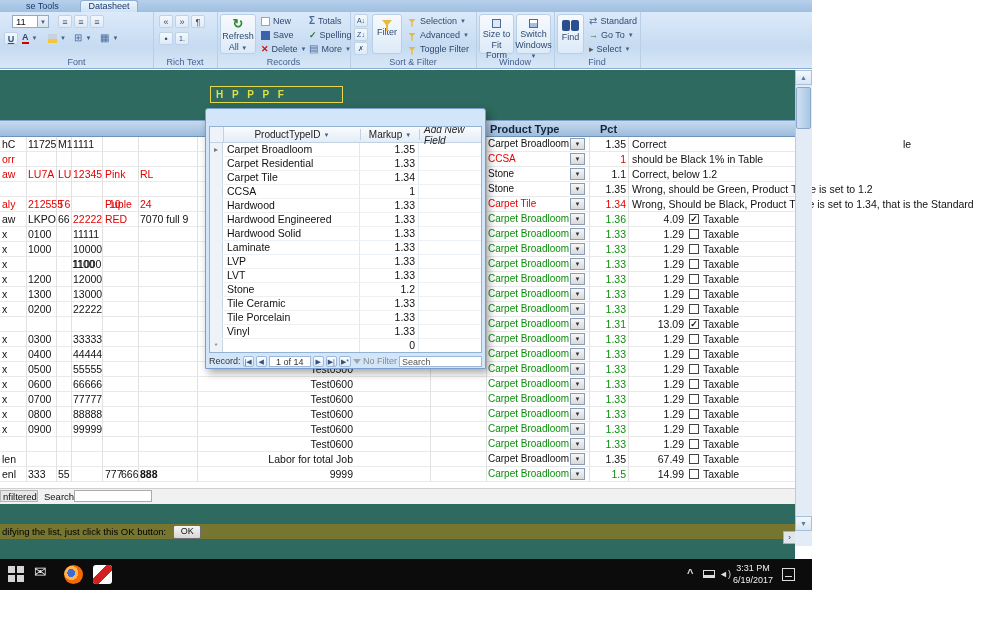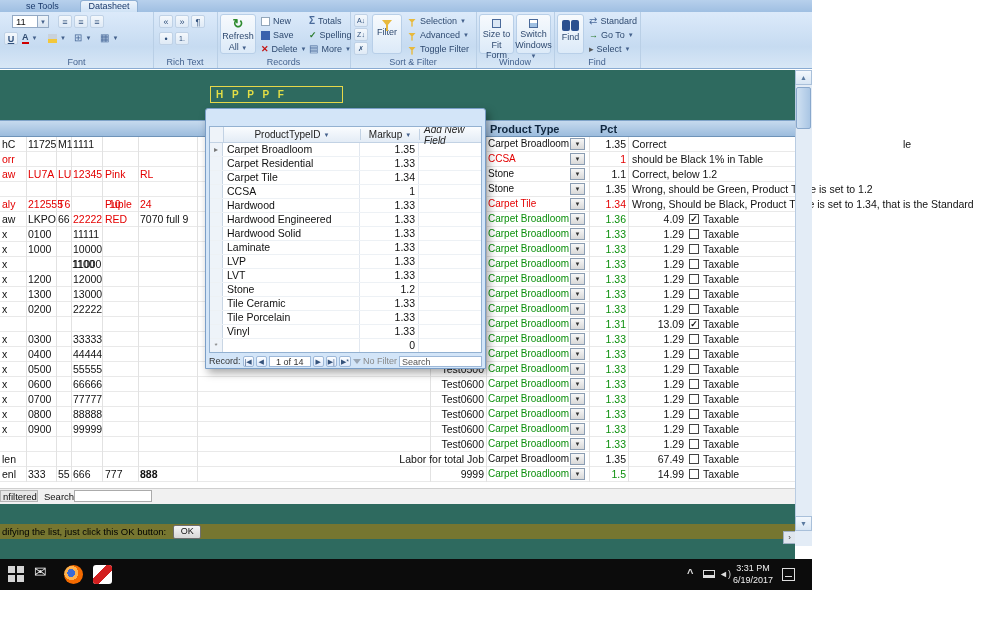--- a/index.html
+++ b/index.html
@@ -51,21 +51,21 @@
   .ybox{position:absolute;left:210px;top:16px;width:133px;height:17px;border:1px solid #e6d84a;
         color:#e3de45;font-size:10px;font-weight:bold;letter-spacing:3px;line-height:15px;
         padding-left:5px;box-sizing:border-box;white-space:nowrap;overflow:hidden}
   .sheet-header{position:absolute;left:0;top:50px;width:795px;height:17px;box-sizing:border-box;
                 background:linear-gradient(#c6daee,#9cbcdd);border-top:1px solid #7fa3c8;border-bottom:1px solid #6f93b8}
   .shead{position:absolute;top:2px;font-weight:bold;font-size:11px;color:#10273f;white-space:nowrap}
   .sheet-body{position:absolute;left:0;top:67px;width:795px;height:351px;background:#fff}
   .hlines{position:absolute;left:0;top:0;width:795px;height:345px;
           background:repeating-linear-gradient(to bottom,transparent 0 14px,#e9e9e9 14px 15px)}
   .vline{position:absolute;top:0;width:1px;height:345px;background:#e2e2e2}
-  .ds-row{position:absolute;left:0;width:795px;height:15px}
+  .ds-row{position:absolute;left:0;width:664px;height:15px}
   .frag{position:absolute;top:1px;white-space:nowrap;font-size:10.5px}
   .ptv{font-size:10px}
   .k{color:#111}.r{color:#e30000}.g{color:#0b8f0b}
   .midv{position:absolute;right:311px;top:1px;white-space:nowrap;font-size:10.5px;color:#111}
   .pctv{position:absolute;left:586px;width:40px;top:1px;text-align:right;font-size:10.5px}
   .numv{position:absolute;left:626px;width:58px;top:1px;text-align:right;font-size:10.5px;color:#111}
   .combo{position:absolute;left:570px;top:1px;width:15px;height:12px;box-sizing:border-box;
          background:linear-gradient(#f7f7f7,#d9d9d9);border:1px solid #8a9cb2;
          font-size:6px;color:#333;text-align:center;line-height:10px}
   .chk{position:absolute;left:689px;top:2px;width:10px;height:10px;box-sizing:border-box;
@@ -557,21 +557,21 @@
           <div class="combo">▼</div>
           <span class="pctv k">1.35</span>
           <span class="numv">67.49</span>
           <div class="chk"></div>
           <span class="frag k" style="left: 703px;">Taxable</span>
         </div>
         <div class="ds-row" style="top: 330px;">
           <span class="frag k" style="left: 2px;">enl</span>
           <span class="frag k" style="left: 28px;">333</span>
           <span class="frag k" style="left: 58px;">55</span>
-          <span class="frag k" style="left: 73px;">666</span>
+          <span class="frag k" style="left: 73px; padding-left: 48px;">666</span>
           <span class="frag k" style="left: 105px;">777</span>
           <span class="frag k" style="left: 140px; font-weight: bold;">888</span>
           <span class="midv">9999</span>
           <span class="frag ptv g" style="left: 488px;">Carpet Broadloom</span>
           <div class="combo">▼</div>
           <span class="pctv g">1.5</span>
           <span class="numv">14.99</span>
           <div class="chk"></div>
           <span class="frag k" style="left: 703px;">Taxable</span>
         </div>

